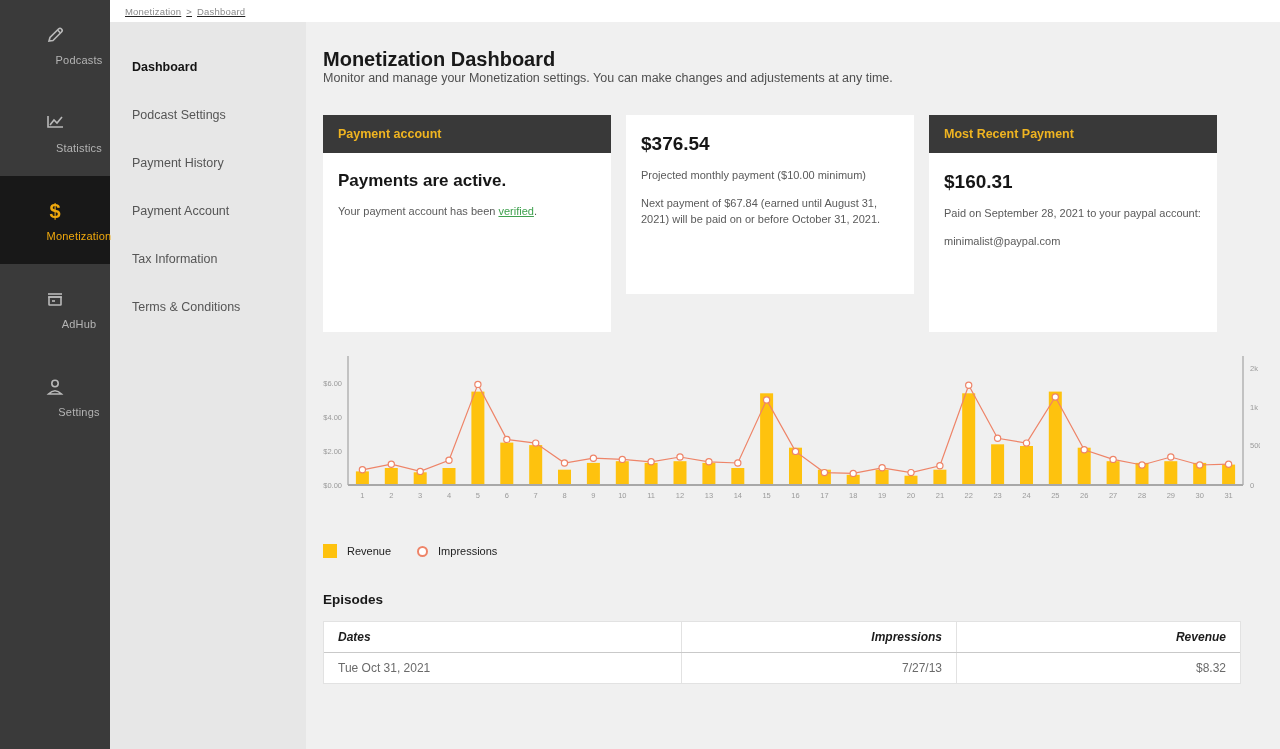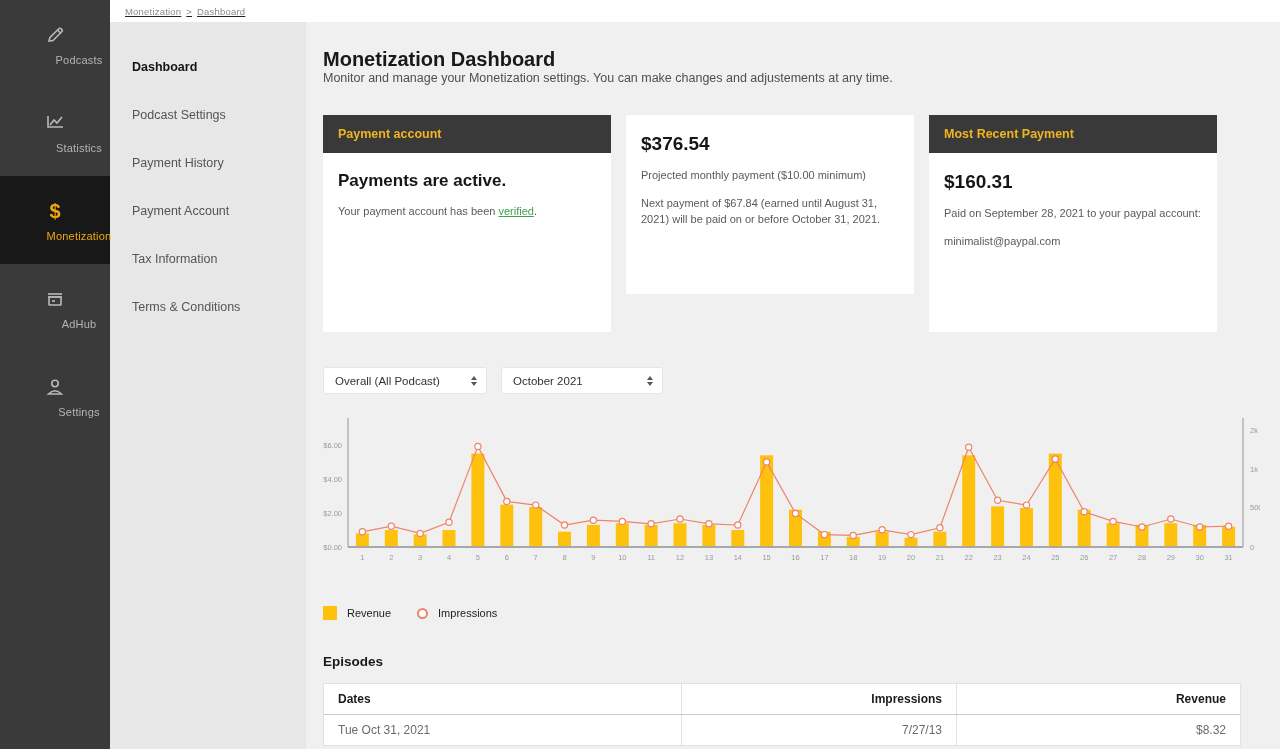--- a/index.html
+++ b/index.html
@@ -71,21 +71,21 @@
 
   
   .ep-head { margin-top:34px; font-size:13.5px; font-weight:bold; color:#191919; }
   .table { margin-top:14px; width:918px; background:#fff; border:1px solid #e2e2e2; }
   .trow { display:flex; }
   .trow.header { border-bottom:1px solid #c9c9c9; }
   .tcell { padding:8px 14px; font-size:12px; }
   .tcell.c1 { width:39%; }
   .tcell.c2 { width:30%; text-align:right; border-left:1px solid #e2e2e2; }
   .tcell.c3 { width:31%; text-align:right; border-left:1px solid #e2e2e2; }
-  .trow.header .tcell { color:#1c1c1c; font-weight:bold; }
+  .trow.header .tcell { color:#1c1c1c; font-weight:bold;font-style:italic; }
   .trow.data .tcell { color:#6a6a6a; }
 </style>
 </head>
 <body>
 
 <div class="app">
 
   <nav class="sidebar">
     <div class="side-item">
       <span class="icn">
@@ -168,36 +168,20 @@
       <section class="card">
         <div class="card-head">Most Recent Payment</div>
         <div class="card-body">
           <h2 class="amount">$160.31</h2>
           <p>Paid on September 28, 2021 to your paypal account:</p>
           <p>minimalist@paypal.com</p>
         </div>
       </section>
     </div>
 
-    <div class="filters">
-      <div class="select w1">
-        <span>Overall (All Podcast)</span>
-        <span class="updown">
-            <span class="t up"></span>
-            <span class="t dn"></span>
-          </span>
-      </div>
-      <div class="select w2">
-        <span>October 2021</span>
-        <span class="updown">
-            <span class="t up"></span>
-            <span class="t dn"></span>
-          </span>
-      </div>
-    </div>
 
     <div class="chartwrap" id="chart"><svg width="937" height="158" viewBox="0 0 937 158" xmlns="http://www.w3.org/2000/svg">
           <text x="19" y="135.5" font-size="7.5" fill="#9a9a9a" text-anchor="end" font-family="Liberation Sans, sans-serif">$0.00</text>
           <text x="19" y="101.55263157894737" font-size="7.5" fill="#9a9a9a" text-anchor="end" font-family="Liberation Sans, sans-serif">$2.00</text>
           <text x="19" y="67.60526315789474" font-size="7.5" fill="#9a9a9a" text-anchor="end" font-family="Liberation Sans, sans-serif">$4.00</text>
           <text x="19" y="33.65789473684211" font-size="7.5" fill="#9a9a9a" text-anchor="end" font-family="Liberation Sans, sans-serif">$6.00</text>
           <text x="927" y="135.5" font-size="7.5" fill="#9a9a9a" font-family="Liberation Sans, sans-serif">0</text>
           <text x="927" y="95.50999999999999" font-size="7.5" fill="#9a9a9a" font-family="Liberation Sans, sans-serif">500</text>
           <text x="927" y="58.10000000000001" font-size="7.5" fill="#9a9a9a" font-family="Liberation Sans, sans-serif">1k</text>
           <text x="927" y="19.39999999999999" font-size="7.5" fill="#9a9a9a" font-family="Liberation Sans, sans-serif">2k</text>

